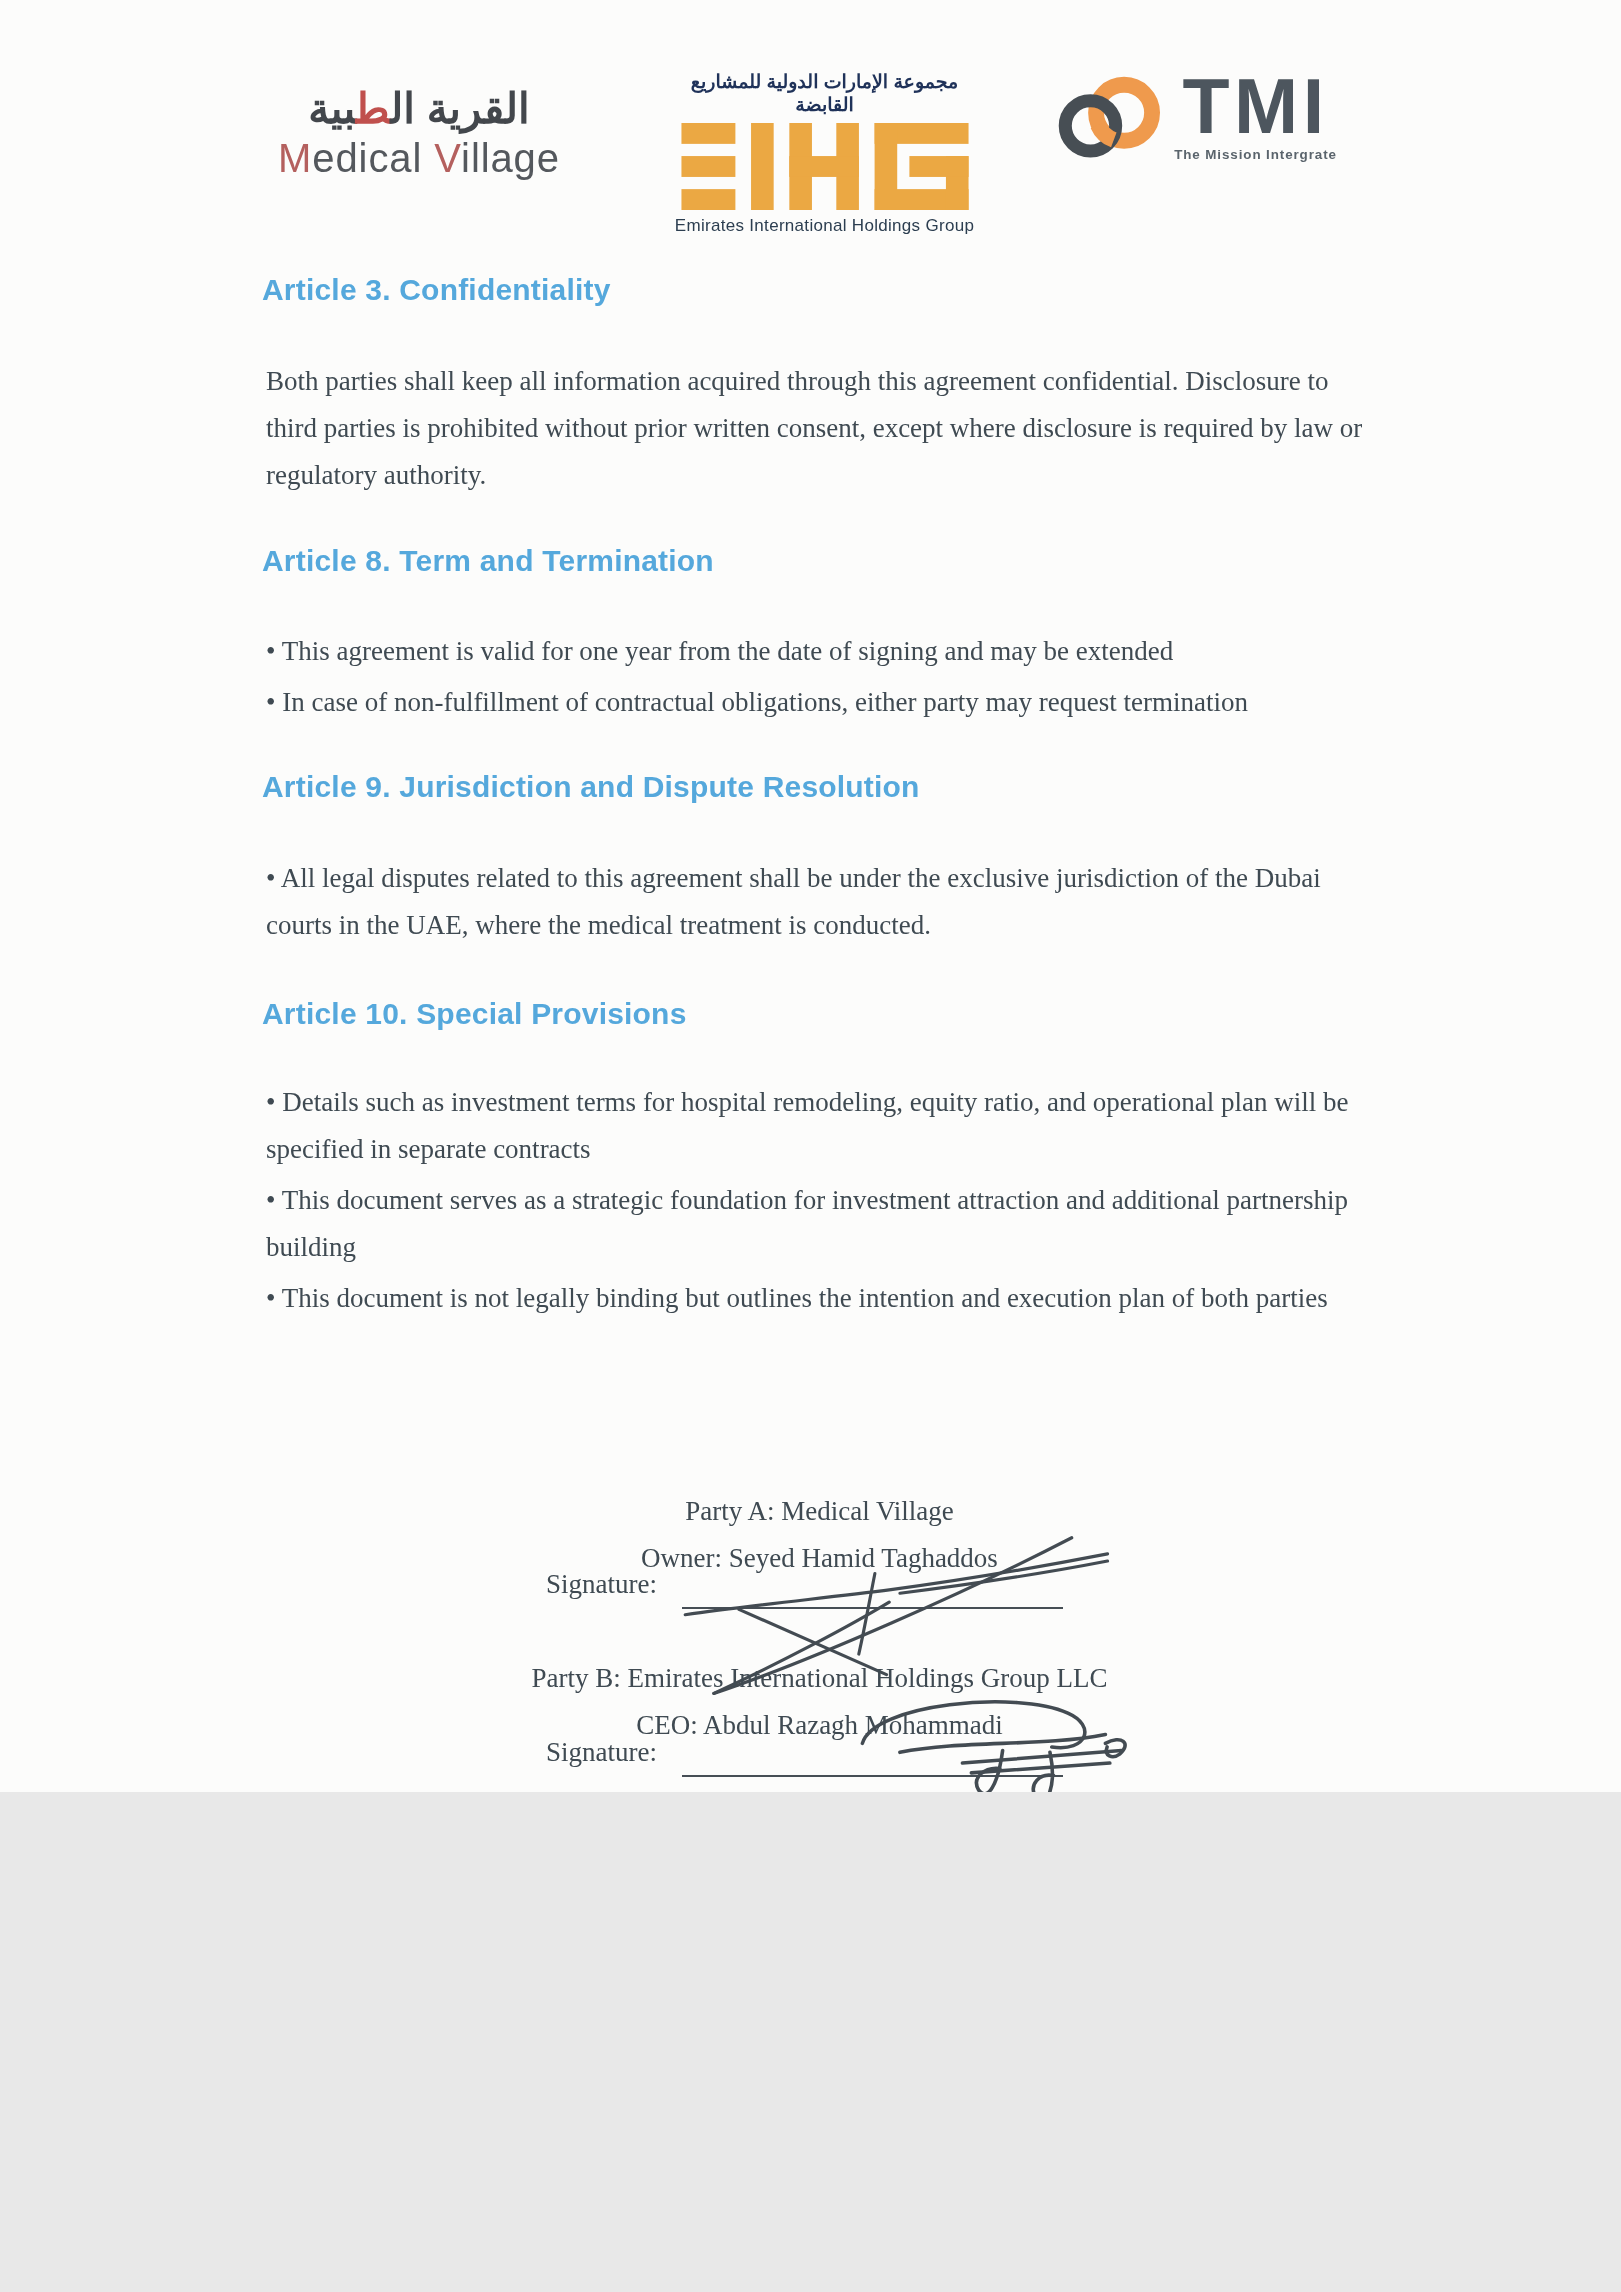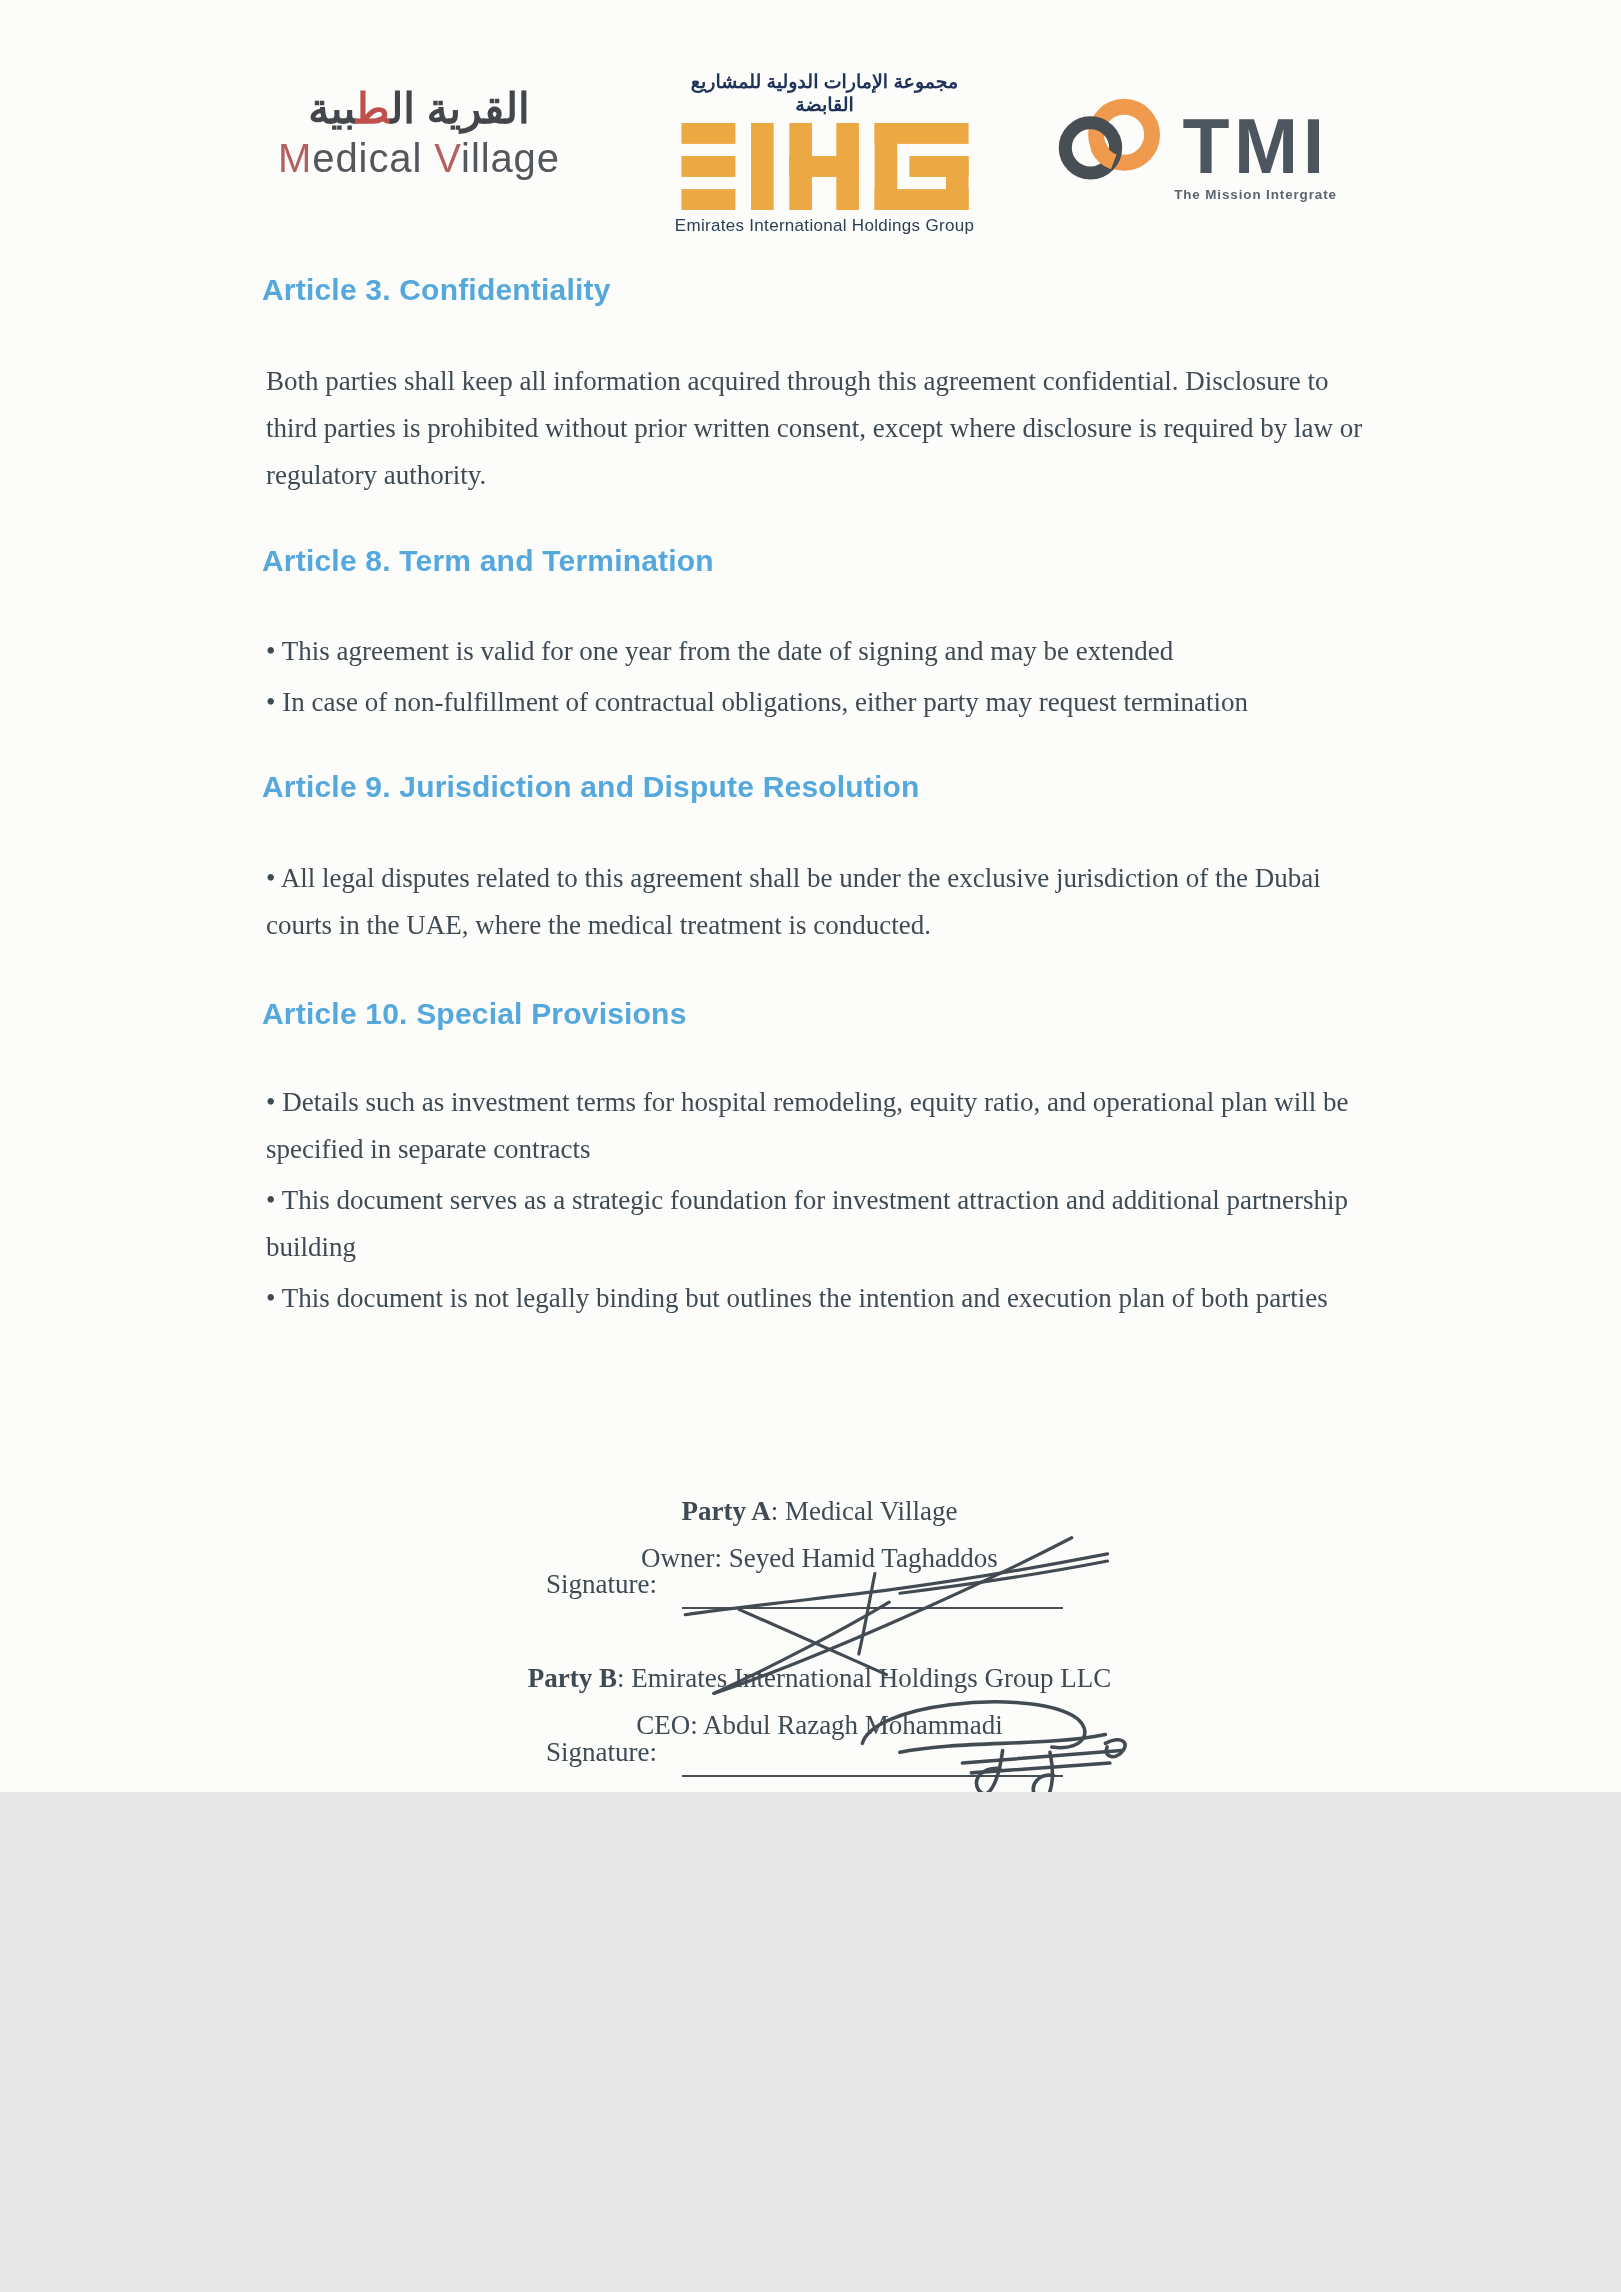--- a/index.html
+++ b/index.html
@@ -15,31 +15,31 @@
   .logo-block{position:absolute;text-align:center;}
   .mv-logo{left:249px;top:86px;width:340px;}
   .mv-arabic{font-family:"Liberation Sans",sans-serif;font-size:42px;font-weight:600;color:#43474c;direction:rtl;line-height:1.1;}
   .mv-arabic .red{color:#c0504d;}
   .mv-english{font-family:"Liberation Sans",sans-serif;font-size:40px;font-weight:500;color:#54585d;letter-spacing:0.9px;margin-top:3.6px;}
   .mv-english .red{color:#b4605e;}
   .eihg-logo{left:665px;top:70px;width:319px;}
   .eihg-arabic{font-family:"Liberation Sans",sans-serif;font-size:19px;font-weight:700;color:#1f3259;direction:rtl;}
   .eihg-mark{margin:7.2px auto 5.4px auto;display:block;}
   .eihg-caption{font-family:"Liberation Sans",sans-serif;font-size:17px;color:#2c3e50;letter-spacing:0.3px;}
-  .tmi-logo{left:1055px;top:90px;width:376px;display:flex;align-items:flex-end;}
+  .tmi-logo{left:1055px;top:68px;width:376px;display:flex;align-items:flex-start;}
   .tmi-text{margin-left:7.2px;}
   .tmi-name{font-family:"Liberation Sans",sans-serif;font-size:77px;font-weight:800;color:#4d565e;letter-spacing:4.5px;line-height:1;}
   .tmi-tagline{font-family:"Liberation Sans",sans-serif;font-size:13.4px;font-weight:600;color:#5a646c;text-align:right;letter-spacing:0.9px;margin-top:1.8px;}
   
   .sec{position:absolute;left:262px;width:1118px;}
   .sec-title{font-family:"Liberation Sans",sans-serif;font-weight:700;font-size:30px;color:#55a8dc;letter-spacing:0.2px;}
   .sec-body p{margin:4px;font-size:27px;line-height:47px;color:#3f4a52;}
   
   .center-block{position:absolute;left:262px;width:1115px;text-align:center;font-size:27px;line-height:47px;color:#3f4a52;}
-  .center-block b{font-weight:700;}
+  .center-block b{font-weight:400;}
   sup.th{font-size:17px;vertical-align:super;line-height:0;}
   .sig-row{position:absolute;left:250px;width:1115px;height:47px;}
   .sig-label{position:absolute;left:296px;top:0;font-size:27px;color:#3f4a52;}
   .sig-line{position:absolute;left:432px;top:38px;width:381px;border-bottom:2.7px solid #464e55;}
   .handwriting{position:absolute;}
   .handwriting path{fill:none;stroke:#434b52;stroke-linecap:round;stroke-linejoin:round;}
   .scan-line{position:absolute;left:502px;top:2286px;width:430px;height:4.5px;background:#2b2b2b;}
 </style>
 </head>
 <body>

